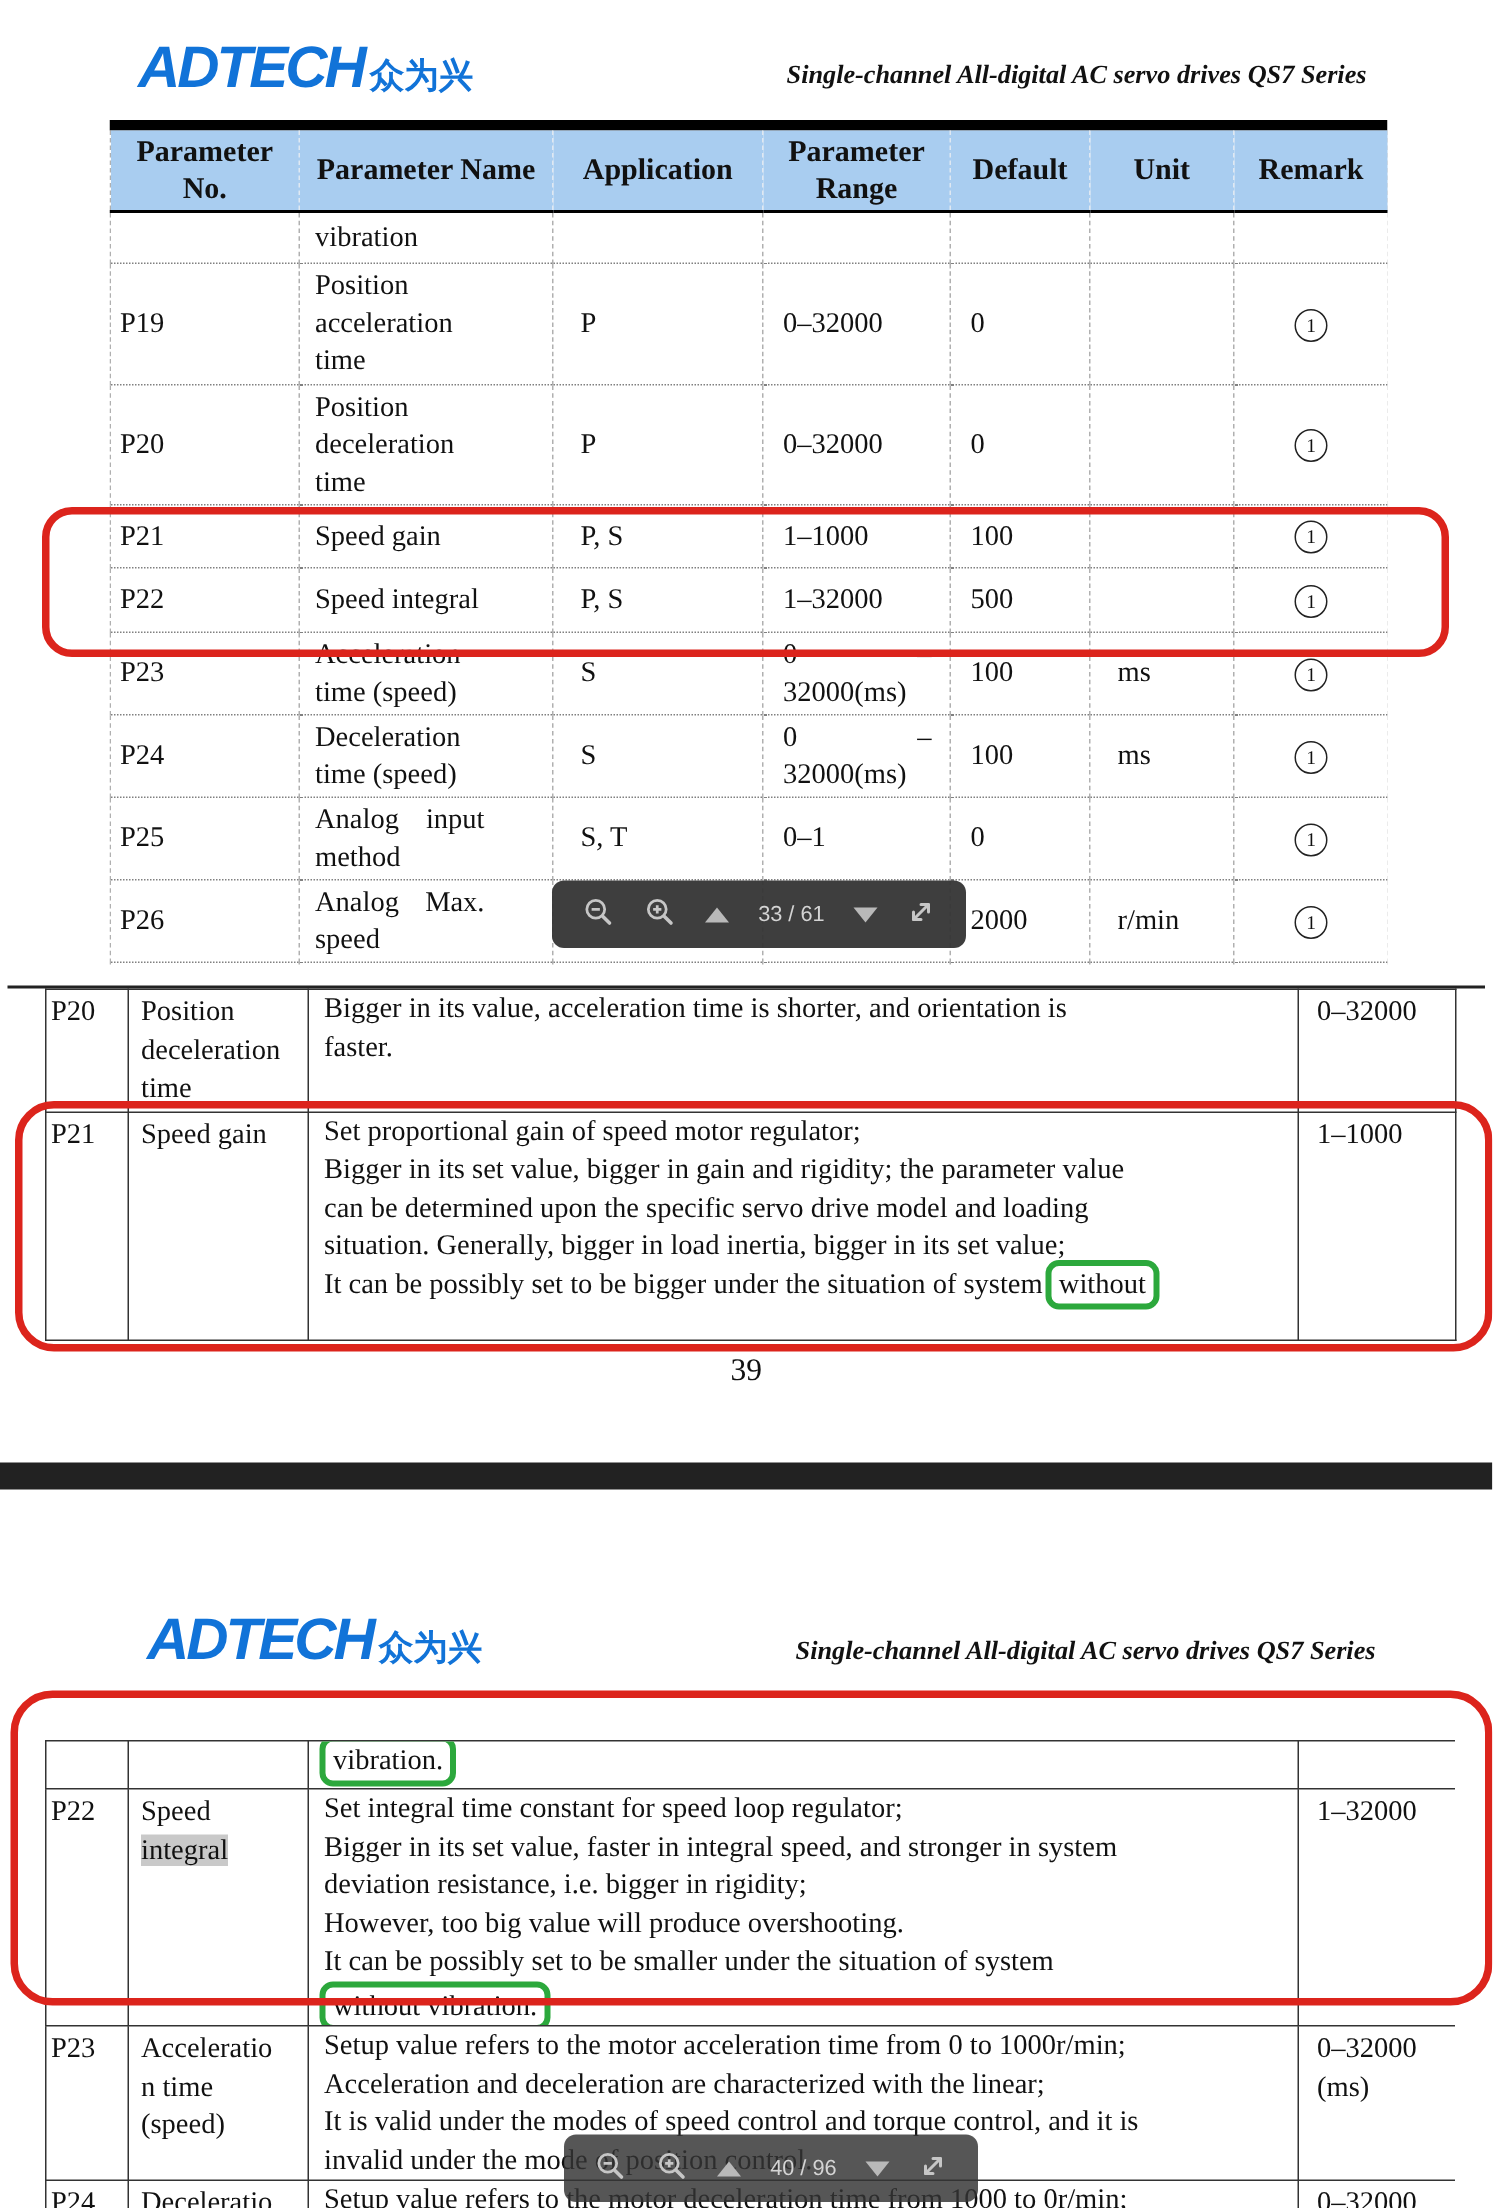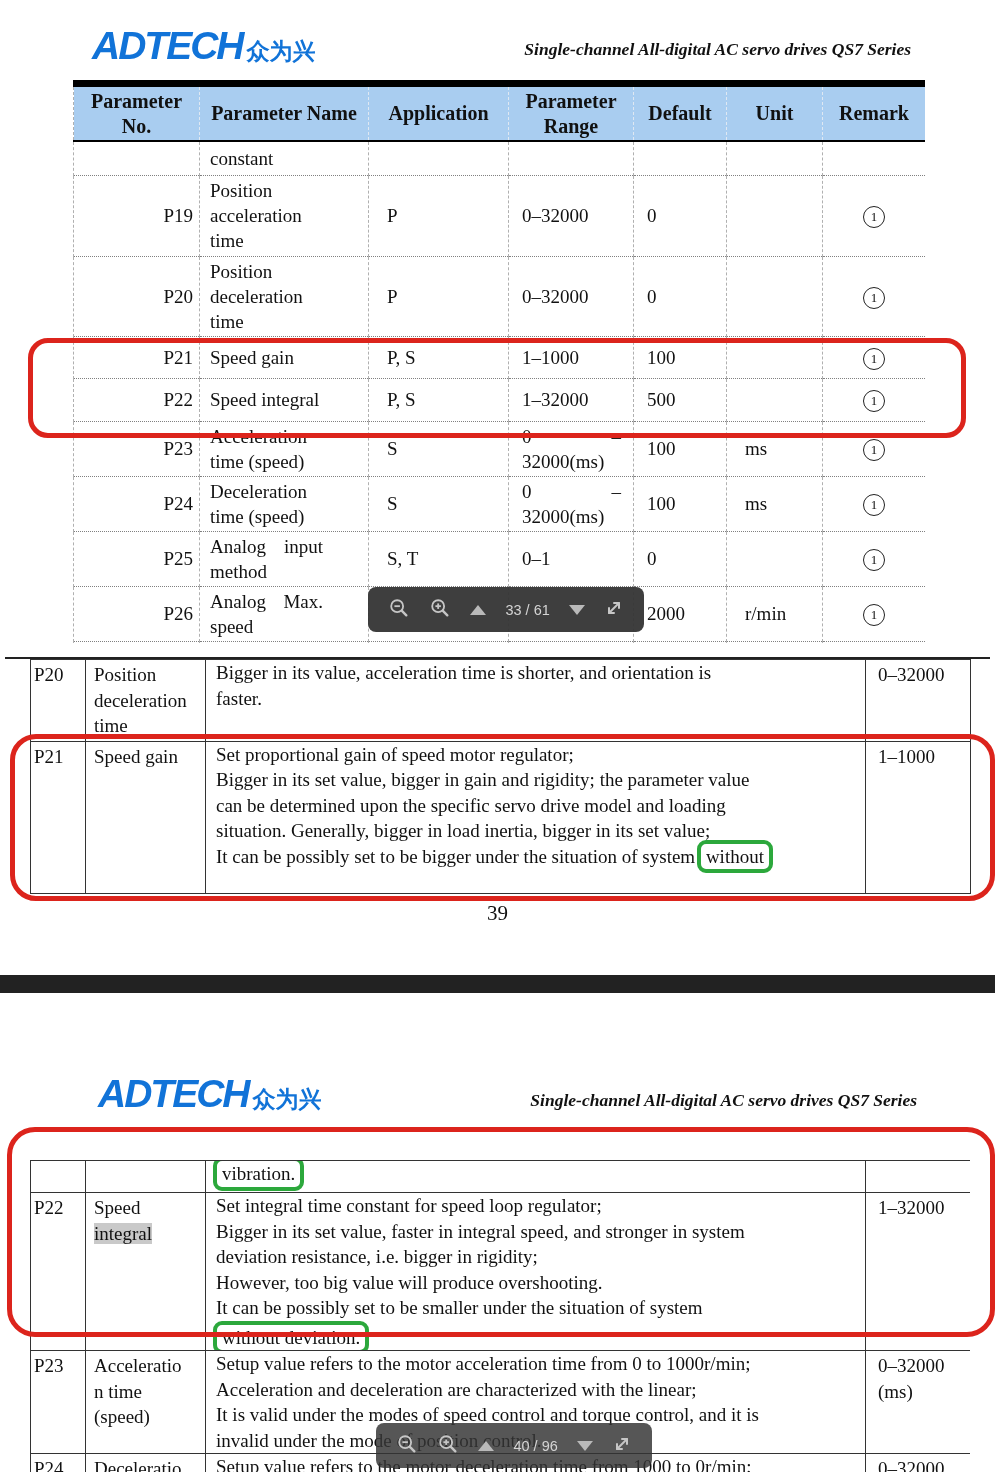--- a/index.html
+++ b/index.html
@@ -14,21 +14,21 @@
   
   .t1wrap{position:absolute;left:73px;top:80px;width:852px;height:563px;overflow:hidden;}
   .t1topbar{height:7px;background:#000;}
   table{border-collapse:collapse;table-layout:fixed;width:852px;}
   .t1 th{background:#a9cdf0;border-right:1px dashed #dfe8f2;border-bottom:2px solid #000;
          font-size:20px;font-weight:bold;height:53px;padding:0 4px;line-height:25px;}
   .t1 th:first-child{border-left:1px dashed #b0b0b0;}
   .t1 th:last-child{border-right:1px dashed #b0b0b0;}
   .t1 td{border-right:1px dashed #b0b0b0;border-bottom:1px dotted #808080;
          font-size:19px;line-height:25px;padding:2px 6px;vertical-align:middle;overflow:hidden;}
-  .t1 td:first-child{border-left:1px dashed #b0b0b0;text-align:right;}
+  .t1 td:first-child{border-left:1px dashed #b0b0b0;text-align:left;}
   .t1 td.name{text-align:justify;padding:2px 45px 2px 10px;}
   .t1 td.app{padding-left:18px;}
   .t1 td.rng{padding-left:13px;}
   .t1 td.def{padding-left:13px;}
   .t1 td.unit{padding-left:18px;}
   .t1 td.rem{text-align:center;}
   .rngsplit{display:flex;justify-content:space-between;padding-right:6px;}
   .circ{display:inline-block;width:20px;height:20px;border:1px solid #222;border-radius:50%;
         line-height:20px;font-size:13px;text-align:center;vertical-align:middle;}
   .wspread{word-spacing:32px;}
@@ -88,21 +88,21 @@
         <th>Parameter No.</th>
         <th>Parameter Name</th>
         <th>Application</th>
         <th>Parameter Range</th>
         <th>Default</th>
         <th>Unit</th>
         <th>Remark</th>
       </tr>
       <tr style="height:34px">
         <td></td>
-        <td class="name">constant</td>
+        <td class="name">vibration</td>
         <td></td>
             <td></td>
         <td></td>
             <td></td>
             <td></td>
       </tr>
       <tr style="height:81px">
         <td>P19</td>
         <td class="name">Position acceleration time</td>
         <td class="app">P</td>
@@ -267,21 +267,21 @@
         <td class="name2">
           <span>Speed</span>
           <span class="graymark">integral</span>
         </td>
         <td class="desc">
           <div>Set integral time constant for speed loop regulator;</div>
           <div>Bigger in its set value, faster in integral speed, and stronger in system</div>
           <div>deviation resistance, i.e. bigger in rigidity;</div>
           <div>However, too big value will produce overshooting.</div>
           <div>It can be possibly set to be smaller under the situation of system</div>
-          <div style="margin-top:4px"><span class="greenbox">without deviation.</span></div>
+          <div style="margin-top:4px"><span class="greenbox">without vibration.</span></div>
         </td>
         <td class="rng2">1–32000</td>
       </tr>
       <tr style="height:96px">
         <td class="no">P23</td>
         <td class="name2">Acceleration time (speed)</td>
         <td class="desc">
           <div>Setup value refers to the motor acceleration time from 0 to 1000r/min;</div>
           <div>Acceleration and deceleration are characterized with the linear;</div>
           <div>It is valid under the modes of speed control and torque control, and it is</div>

